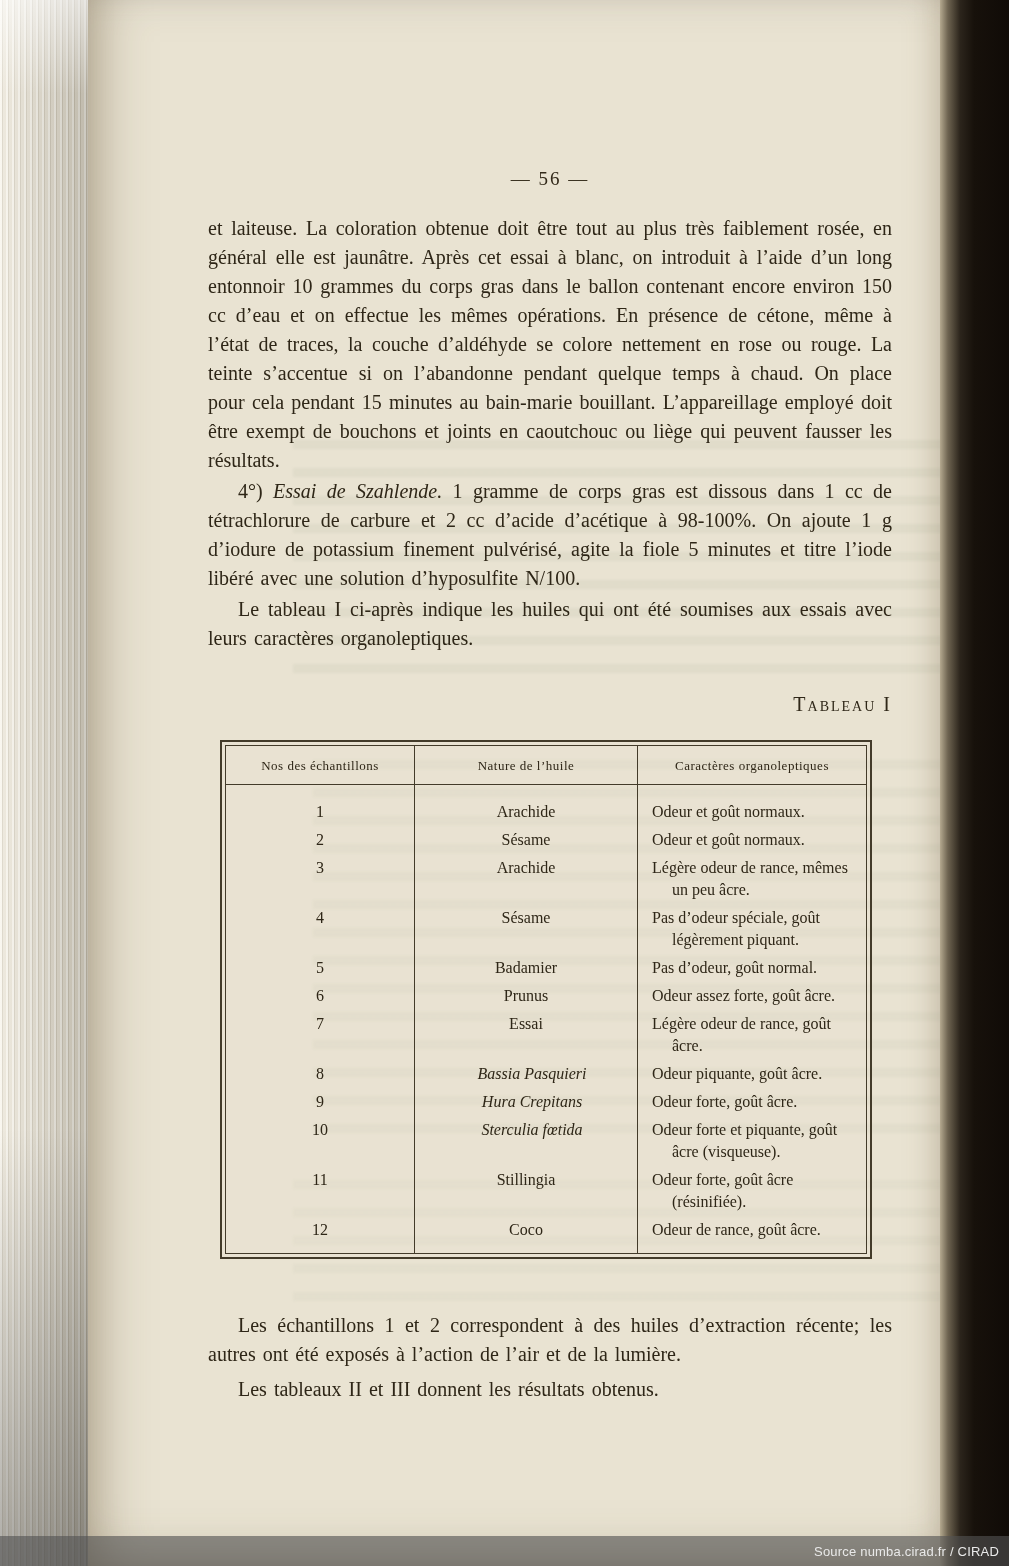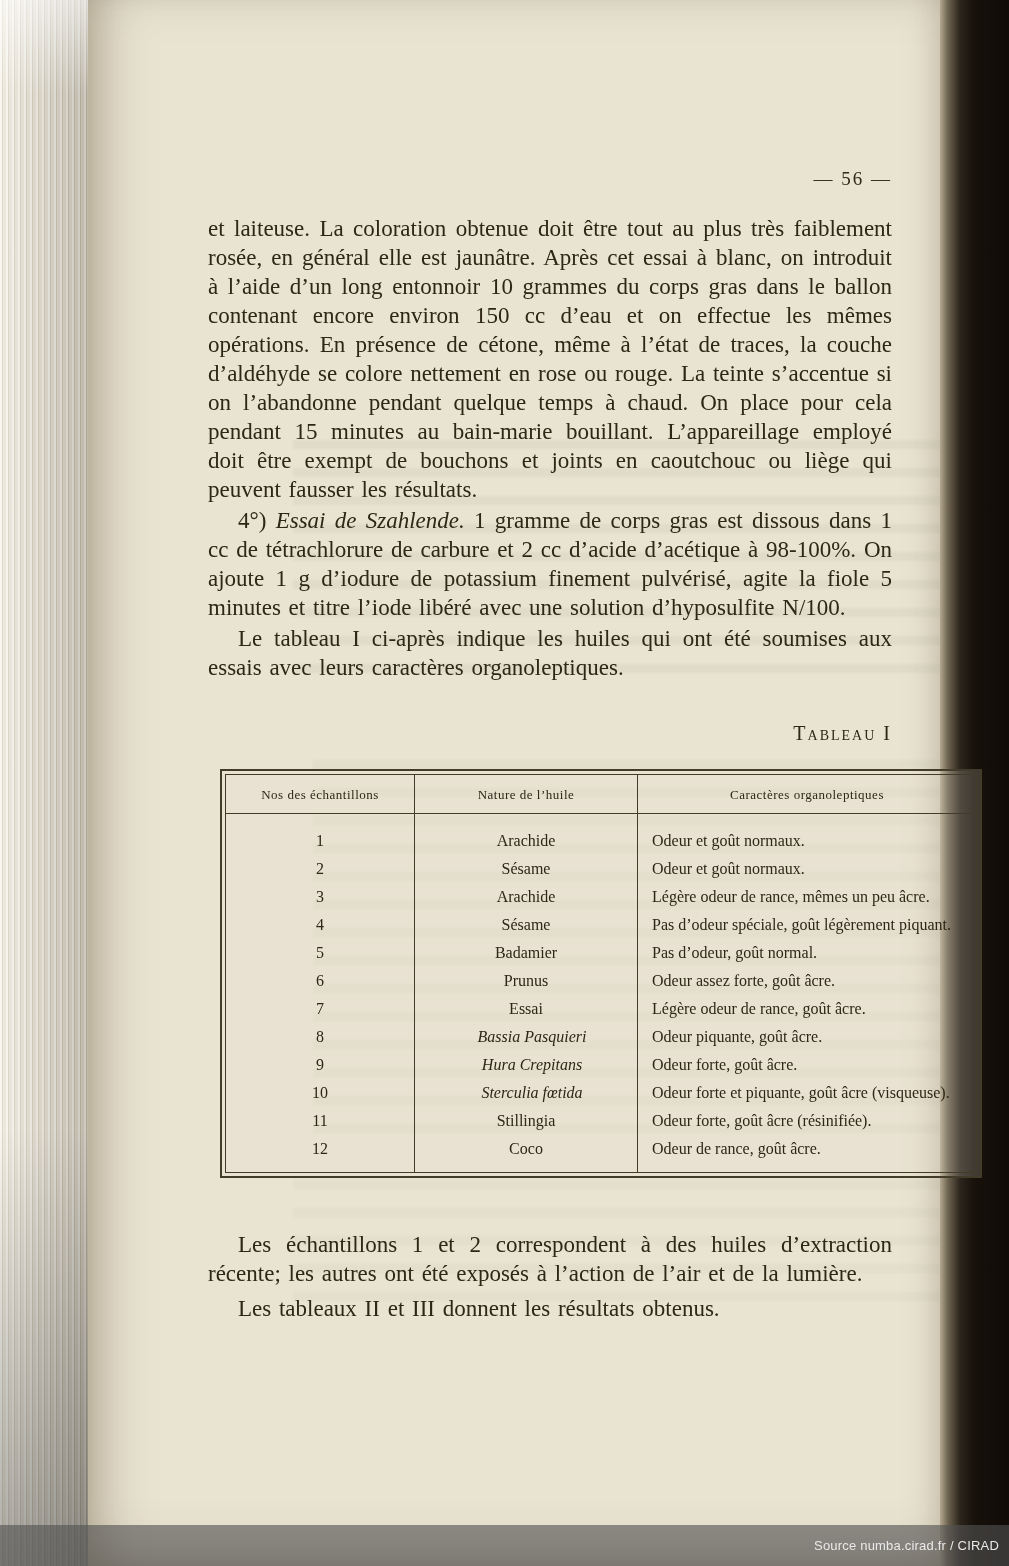--- a/index.html
+++ b/index.html
@@ -44,34 +44,34 @@
   }
   .ghost.g1{left:205px;top:440px;width:690px;height:235px;}
   .ghost.g2{left:225px;top:760px;width:660px;height:380px;opacity:.4;}
   .ghost.g3{left:205px;top:1180px;width:690px;height:130px;opacity:.35;}
 
   .content{
     position:absolute;left:208px;top:168px;width:684px;
     color:#2e2617;
   }
   .page-number{
-    text-align:right;font-size:19px;letter-spacing:2px;margin-bottom:24px;color:#332a1a;
+    text-align:center;font-size:19px;letter-spacing:2px;margin-bottom:24px;color:#332a1a;
   }
   .para{
-    font-size:23px;line-height:29px;text-align:justify;margin:0 0 2px 0;
+    font-size:20px;line-height:29px;text-align:justify;margin:0 0 2px 0;
     word-spacing:2px;
   }
   .para.indent{text-indent:30px;font-family:Liberation Serif, serif;}
   .italic{font-style:italic;}
   .table-title{
     text-align:right;font-variant:small-caps;font-size:20px;letter-spacing:2px;
     margin:40px 0 24px 0;color:#2f2718;
   }
   .table-frame{
-    margin-left:12px;width:762px;border:2px solid #433b2a;padding:3px;box-sizing:border-box;
+    margin-left:12px;width:652px;border:2px solid #433b2a;padding:3px;box-sizing:border-box;
     background:rgba(233,227,210,.2);
   }
   table.oils{
     width:100%;border-collapse:collapse;border:1px solid #433b2a;
     font-size:16px;color:#2e2617;
   }
   table.oils th{
     font-size:13px;font-weight:normal;text-align:center;padding:12px 4px 10px 4px;
     border-bottom:1px solid #433b2a;letter-spacing:.5px;
   }
@@ -82,21 +82,21 @@
   table.oils td.col-oil{text-align:center;width:190px;}
   table.oils td.col-chars{text-align:left;padding-left:14px;padding-right:6px;
     
     padding-left:34px;text-indent:-20px;}
   table.oils td.oil-italic{font-style:italic;padding-left:22px;}
   table.oils tbody tr:first-child td{padding-top:16px;}
   table.oils tbody tr:last-child td{padding-bottom:12px;}
   .closing{margin-top:52px;}
   .closing .para{margin-bottom:6px;}
   .footer-bar{
-    position:absolute;left:0;bottom:0;width:100%;height:41px;
+    position:absolute;left:0;bottom:0;width:100%;height:30px;
     background:rgba(82,82,82,.62);
     display:flex;align-items:center;justify-content:flex-end;
     font-family:"Liberation Sans","DejaVu Sans",sans-serif;
     font-size:13px;color:#e9e9e9;box-sizing:border-box;padding-right:10px;
     letter-spacing:.2px;
   }
 </style>
 </head>
 <body>
 

